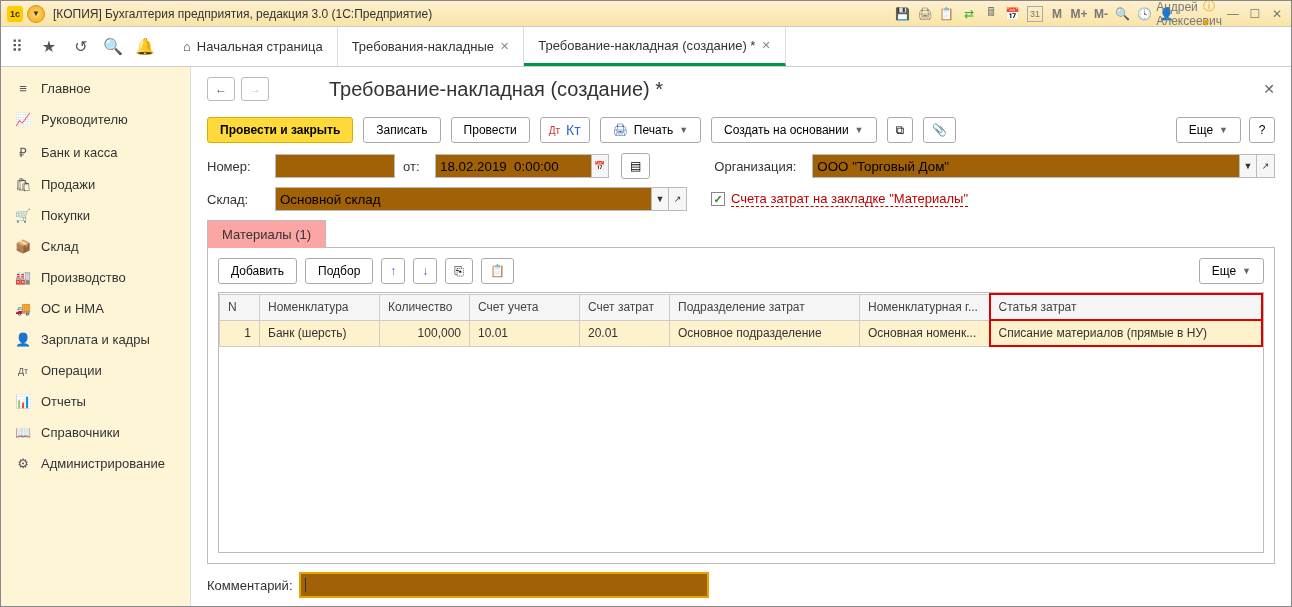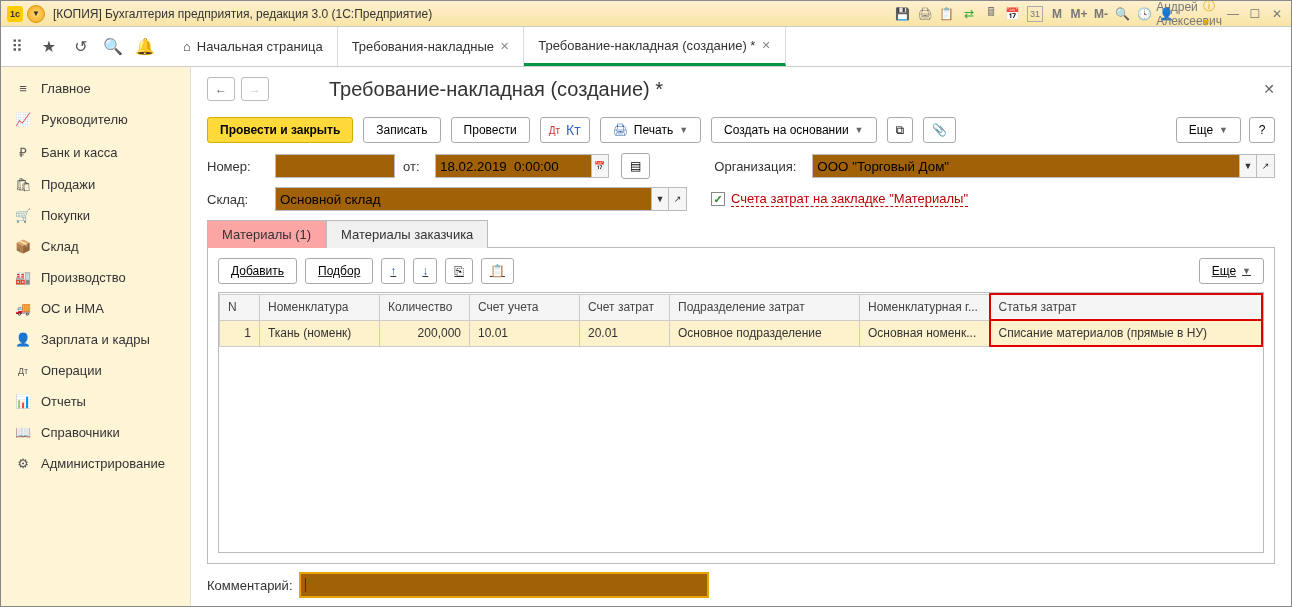--- a/index.html
+++ b/index.html
@@ -44,21 +44,21 @@
 .selectwrap .input { border-right: none; }
 .selectwrap .sb { width: 18px; height: 24px; border: 1px solid #bbb; background: #f6f6f6; display: flex; align-items: center; justify-content: center; font-size: 9px; }
 .selectwrap .sb + .sb { border-left: none; }
 .link { color: #004; border-bottom: 1px dashed #b00; text-decoration: none; }
 .checkbox { display: inline-flex; align-items: center; gap: 6px; }
 .checkbox .cb { width: 14px; height: 14px; border: 1px solid #888; background: #fff; display: flex; align-items: center; justify-content: center; color: #2a8a2a; font-size: 11px; font-weight: bold; }
 .tabs2 { display: flex; border-bottom: 1px solid #bbb; }
 .tab2 { padding: 6px 14px; border: 1px solid #bbb; border-bottom: none; background: #f0f0f0; font-size: 13px; position: relative; top: 1px; }
 .tab2.active { background: #fca5a5; }
 .tablepane { border: 1px solid #bbb; border-top: none; padding: 10px; flex: 1; display: flex; flex-direction: column; }
-.tbactions { display: flex; gap: 8px; margin-bottom: 8px; text-decoration: underline; }
+.tbactions { display: flex; gap: 8px; margin-bottom: 8px; }
 .tbactions .rmost { margin-left: auto; }
 table.grid { width: 100%; border-collapse: collapse; font-size: 12px; }
 table.grid th, table.grid td { border: 1px solid #ccc; padding: 5px 8px; text-align: left; white-space: nowrap; overflow: hidden; text-overflow: ellipsis; }
 table.grid th { background: #f5f5f5; font-weight: normal; color: #444; }
 table.grid th.highlight, table.grid td.highlight { border: 2px solid #d00; }
 table.grid tr.selected td { background: #fef2cc; }
 table.grid td.num { text-align: right; }
 .tablewrap { border: 1px solid #bbb; flex: 1; overflow: hidden; }
 .commentrow { display: flex; align-items: center; gap: 6px; margin-top: 8px; font-size: 13px; }
 .commentrow .input { flex: 0 0 410px; border: 2px solid #e6a400; height: 26px; }
@@ -242,21 +242,20 @@
         <div class="sb">↗</div>
       </div>
       <span class="checkbox" style="margin-left:16px">
         <span class="cb">✓</span>
         <a class="link" style="color:#b00">Счета затрат на закладке "Материалы"</a>
       </span>
     </div>
 
     <div class="tabs2">
       <div class="tab2 active">Материалы (1)</div>
-      <div class="tab2">Материалы заказчика</div>
     </div>
 
     <div class="tablepane">
       <div class="tbactions">
         <button class="btn">Добавить</button>
         <button class="btn">Подбор</button>
         <button class="btn icon">
             <span style="color:#36c">↑</span>
           </button>
         <button class="btn icon">
@@ -293,22 +292,22 @@
               <th>Счет учета</th>
               <th>Счет затрат</th>
               <th>Подразделение затрат</th>
               <th>Номенклатурная г...</th>
               <th class="highlight">Статья затрат</th>
             </tr>
           </thead>
           <tbody>
             <tr class="selected">
               <td class="num">1</td>
-              <td>Ткань (номенк)</td>
-              <td class="num">200,000</td>
+              <td>Банк (шерсть)</td>
+              <td class="num">100,000</td>
               <td>10.01</td>
               <td>20.01</td>
               <td>Основное подразделение</td>
               <td>Основная номенк...</td>
               <td class="highlight">Списание материалов (прямые в НУ)</td>
             </tr>
           </tbody>
         </table>
       </div>
     </div>

